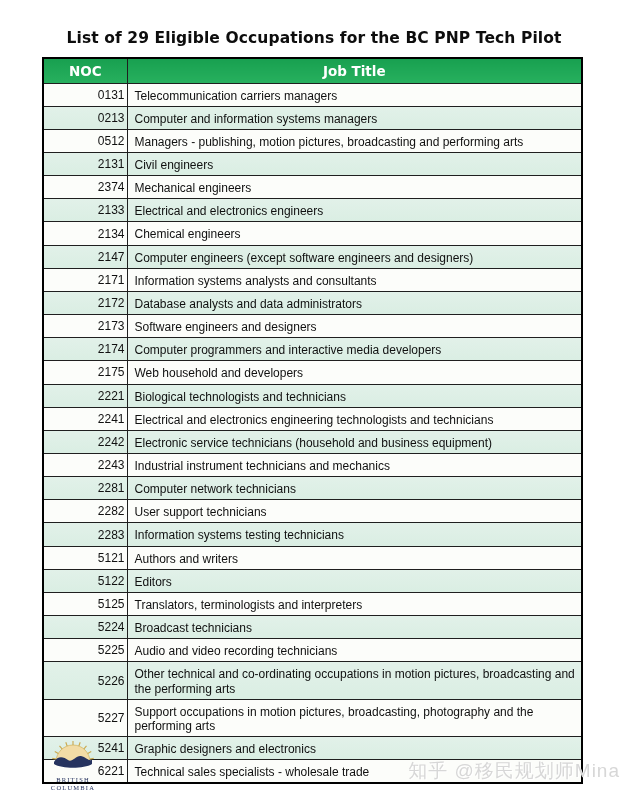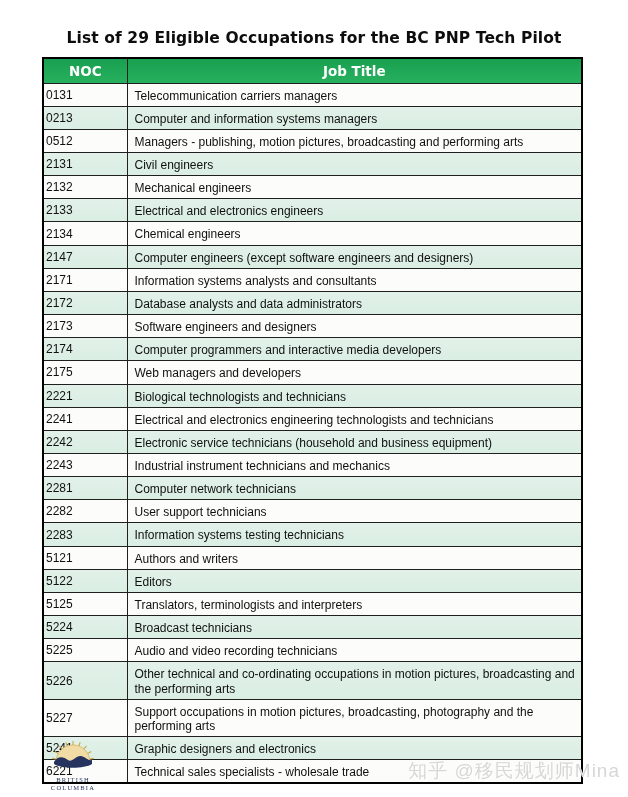--- a/index.html
+++ b/index.html
@@ -50,21 +50,21 @@
     background:linear-gradient(180deg,var(--header-bg-top),var(--header-bg-bottom));
     color:#ffffff;
     font-size:13.5px;
     font-weight:bold;
     height:25px;
     text-align:center;
     font-family:"DejaVu Sans", sans-serif;
   }
   col.noc-col{width:84px;}
   td.noc{
-    text-align:left;
+    text-align:right;
     font-size:12px;
     color:#101010;
     padding:3px 2px;
     vertical-align:middle;
   }
   td.job{
     font-size:12px;
     color:#101010;
     padding:5px 4px 3px 7px;
     line-height:1.18;
@@ -134,21 +134,21 @@
     <td class="noc">0512</td>
     <td class="job">Managers - publishing, motion pictures, broadcasting and performing arts</td>
   </tr>
 
   <tr>
     <td class="noc">2131</td>
     <td class="job">Civil engineers</td>
   </tr>
 
   <tr>
-    <td class="noc">2132</td>
+    <td class="noc">2374</td>
     <td class="job">Mechanical engineers</td>
   </tr>
 
   <tr>
     <td class="noc">2133</td>
     <td class="job">Electrical and electronics engineers</td>
   </tr>
 
   <tr>
     <td class="noc">2134</td>
@@ -175,21 +175,21 @@
     <td class="job">Software engineers and designers</td>
   </tr>
 
   <tr>
     <td class="noc">2174</td>
     <td class="job">Computer programmers and interactive media developers</td>
   </tr>
 
   <tr>
     <td class="noc">2175</td>
-    <td class="job">Web managers and developers</td>
+    <td class="job">Web household and developers</td>
   </tr>
 
   <tr>
     <td class="noc">2221</td>
     <td class="job">Biological technologists and technicians</td>
   </tr>
 
   <tr>
     <td class="noc">2241</td>
     <td class="job">Electrical and electronics engineering technologists and technicians</td>

